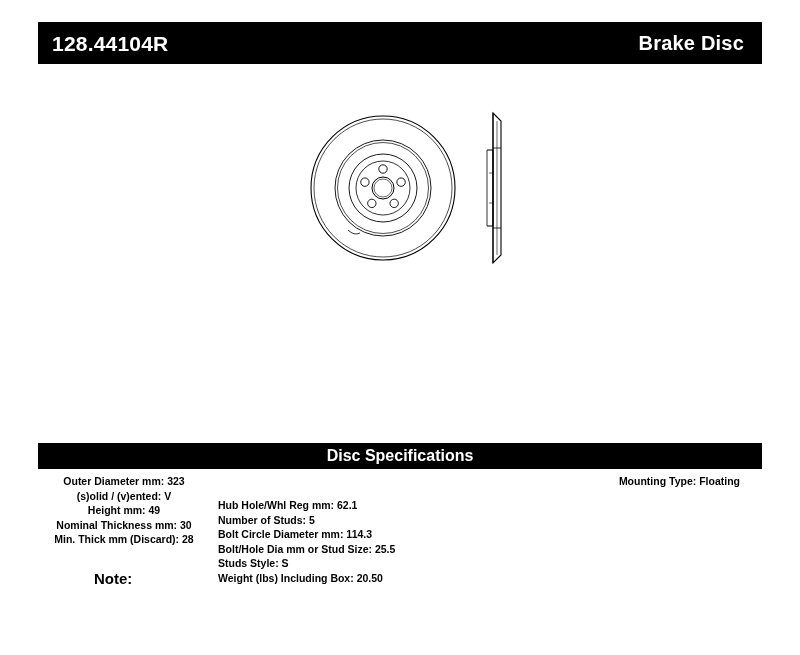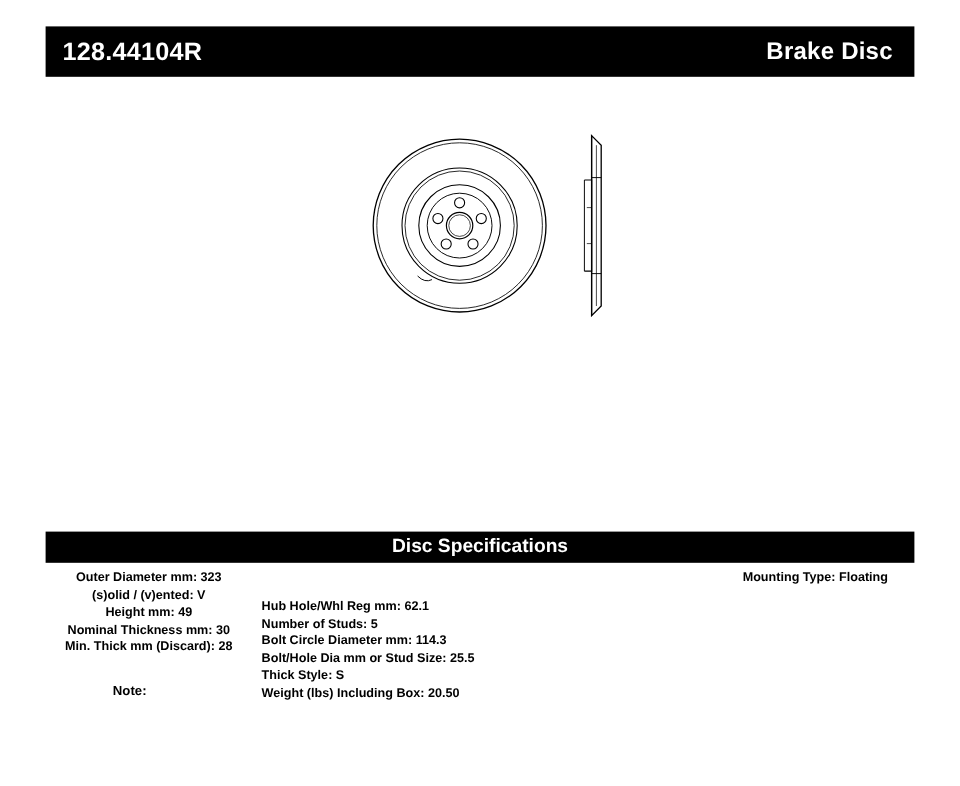--- a/index.html
+++ b/index.html
@@ -116,21 +116,21 @@
     padding-left: 32px;
   }
   .spec-line {
     white-space: nowrap;
   }
 
   .note {
     position: absolute;
     left: 94px;
     top: 570px;
-    font-size: 11px;
+    font-size: 15px;
     font-weight: bold;
   }
 </style>
 </head>
 <body>
 
 <div class="page">
 
   <div class="header-bar">
     <div class="part-number">128.44104R</div>
@@ -188,21 +188,21 @@
       <div class="spec-line">(s)olid / (v)ented: V</div>
       <div class="spec-line">Height mm: 49</div>
       <div class="spec-line">Nominal Thickness mm: 30</div>
       <div class="spec-line">Min. Thick mm (Discard): 28</div>
     </div>
     <div class="col col-mid">
       <div class="spec-line">Hub Hole/Whl Reg mm: 62.1</div>
       <div class="spec-line">Number of Studs: 5</div>
       <div class="spec-line">Bolt Circle Diameter mm: 114.3</div>
       <div class="spec-line">Bolt/Hole Dia mm or Stud Size: 25.5</div>
-      <div class="spec-line">Thick Style: S</div>
+      <div class="spec-line">Studs Style: S</div>
       <div class="spec-line">Weight (lbs) Including Box: 20.50</div>
     </div>
     <div class="col col-right">
       <div class="spec-line">Mounting Type: Floating</div>
     </div>
   </div>
 
   <div class="note">Note:</div>
 
 </div>

